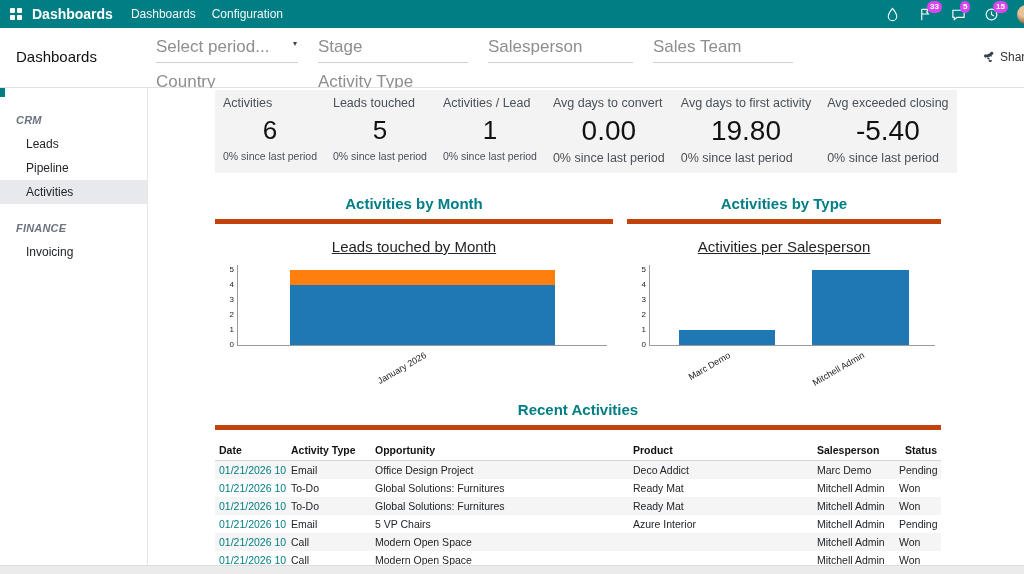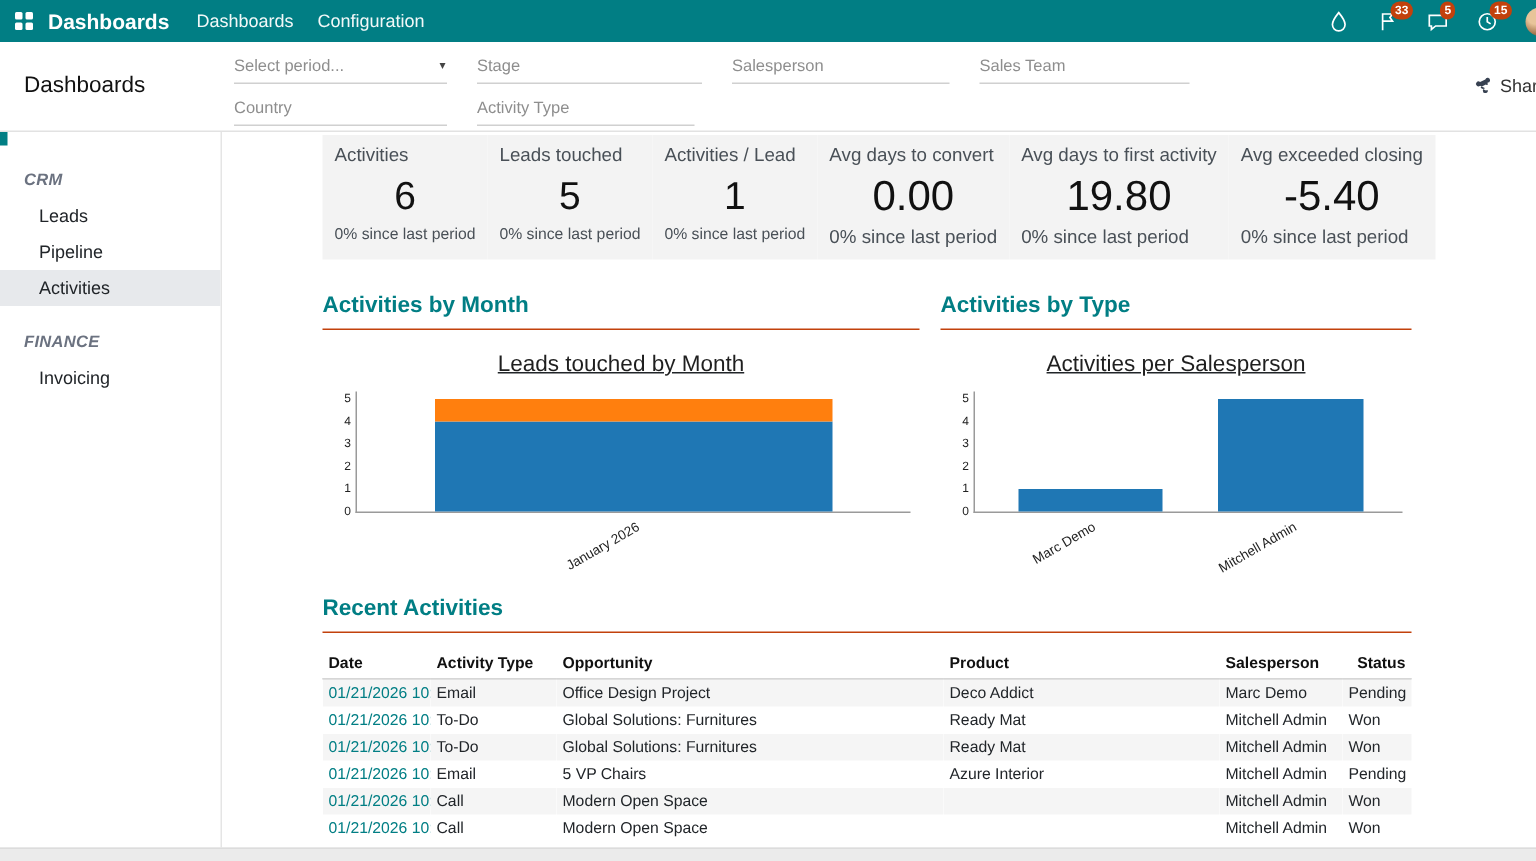--- a/index.html
+++ b/index.html
@@ -8,29 +8,29 @@
 
   
   .topbar { position:absolute; top:0; left:0; right:0; height:28px; background:#017e84; display:flex; align-items:center; padding:0 10px; box-sizing:border-box; color:#fff; }
   .apps-icon { display:grid; grid-template-columns:5px 5px; grid-gap:2px; margin-right:10px; cursor:pointer; }
   .apps-icon i { width:5px; height:5px; background:#fff; border-radius:1px; display:block; }
   .brand { font-size:14px; font-weight:bold; margin-right:18px; white-space:nowrap; }
   .menu { font-size:12px; margin-right:16px; opacity:.95; cursor:pointer; white-space:nowrap; }
   .tb-right { margin-left:auto; display:flex; align-items:center; gap:18px; }
   .tb-icon { position:relative; display:flex; width:15px; height:15px; cursor:pointer; }
   .tb-icon svg { width:15px; height:15px; }
-  .badge { position:absolute; top:-6px; left:9px; background:#c2410c; color:#fff; font-size:8px; font-weight:bold; line-height:1; padding:2px 3px; border-radius:7px; font-style:normal; }
+  .badge { position:absolute; top:-6px; left:9px; background:#d946ef; color:#fff; font-size:8px; font-weight:bold; line-height:1; padding:2px 3px; border-radius:7px; font-style:normal; }
   .avatar { width:19px; height:19px; border-radius:50%; background:radial-gradient(circle at 35% 30%, #e8c49a 0 30%, #9a6a42 70%, #6b4526 100%); cursor:pointer; }
 
   
   .subheader { position:absolute; top:28px; left:0; right:0; height:60px; border-bottom:1px solid #e2e2e2; box-sizing:border-box; background:#fff; }
   .page-title { position:absolute; left:16px; top:20px; font-size:15px; color:#111; }
   .filters { position:absolute; left:156px; top:6px; width:648px; display:flex; flex-wrap:wrap; column-gap:20px; row-gap:6px; }
   .f-input { position:relative; }
-  .f-input input { border:0; border-bottom:1px solid #d0d0d0; width:100%; font-size:11px; padding:3px 0 5px; outline:none; background:transparent; font-family:inherit; color:#3b82f6; box-sizing:border-box; }
+  .f-input input { border:0; border-bottom:1px solid #d0d0d0; width:100%; font-size:17px; padding:3px 0 5px; outline:none; background:transparent; font-family:inherit; color:#3b82f6; box-sizing:border-box; }
   .f-input input::placeholder { color:#8e8e8e; opacity:1; }
   .w-period{width:142px} .w-stage{width:150px} .w-sales{width:145px} .w-team{width:140px} .w-country{width:142px} .w-atype{width:145px}
   .caret { position:absolute; right:1px; top:5px; font-size:8px; color:#444; }
   .share { position:absolute; right:14px; top:22px; display:flex; align-items:center; gap:5px; font-size:12px; color:#333; cursor:pointer;justify-content:center; }
 
   
   .bodyarea { position:absolute; top:88px; left:0; right:8px; bottom:9px; display:flex; background:#fff; }
   .sidebar { width:148px; flex:none; border-right:1px solid #e5e5e5; box-sizing:border-box; padding-top:20px; background:#fff; }
   .side-section { margin-bottom:12px; }
   .side-title { font-size:11px; font-weight:bold; color:#6b7280; padding:6px 16px; letter-spacing:.2px;font-style:italic; }
@@ -48,21 +48,21 @@
   .k-delta { color:#495057; white-space:nowrap; }
   .kpis .kpi:nth-child(-n+3) .k-value { font-size:26px; }
   .kpis .kpi:nth-child(n+4)  .k-value { font-size:28px; }
   .kpis .kpi:nth-child(-n+3) .k-delta { font-size:10.5px; }
   .kpis .kpi:nth-child(n+4)  .k-delta { font-size:12.5px; }
 
   
   .charts { display:flex; justify-content:space-between; margin-top:22px; }
   .chart-col.leftcol { width:398px; }
   .chart-col.rightcol { width:314px; }
-  .section-heading { color:#017e84; font-size:15px; font-weight:bold; padding-bottom:7px; border-bottom:1px solid #c2410c; }
+  .section-heading { color:#017e84; font-size:15px; font-weight:bold; padding-bottom:7px; border-bottom:5px solid #c2410c;text-align:center; }
   .chart { margin-top:14px;text-decoration:underline; }
   .chart-title { text-align:center; font-size:15px; color:#1f1f1f; }
   .plot { position:relative; height:80px; margin:10px 6px 42px 22px; border-left:1px solid #9a9a9a; border-bottom:1px solid #9a9a9a; }
   .ytick { position:absolute; left:-17px; width:13px; text-align:right; font-size:8px; color:#222; line-height:1; }
   .bar { position:absolute; }
   .xtick { position:absolute; top:calc(100% + 5px); font-size:9px; color:#222; white-space:nowrap; transform-origin:100% 0; transform:translateX(-100%) rotate(-30deg); }
 
   
   .recent { margin-top:13px; }
   .atable { width:100%; border-collapse:collapse; margin-top:10px; font-size:10.5px; table-layout:fixed; }

